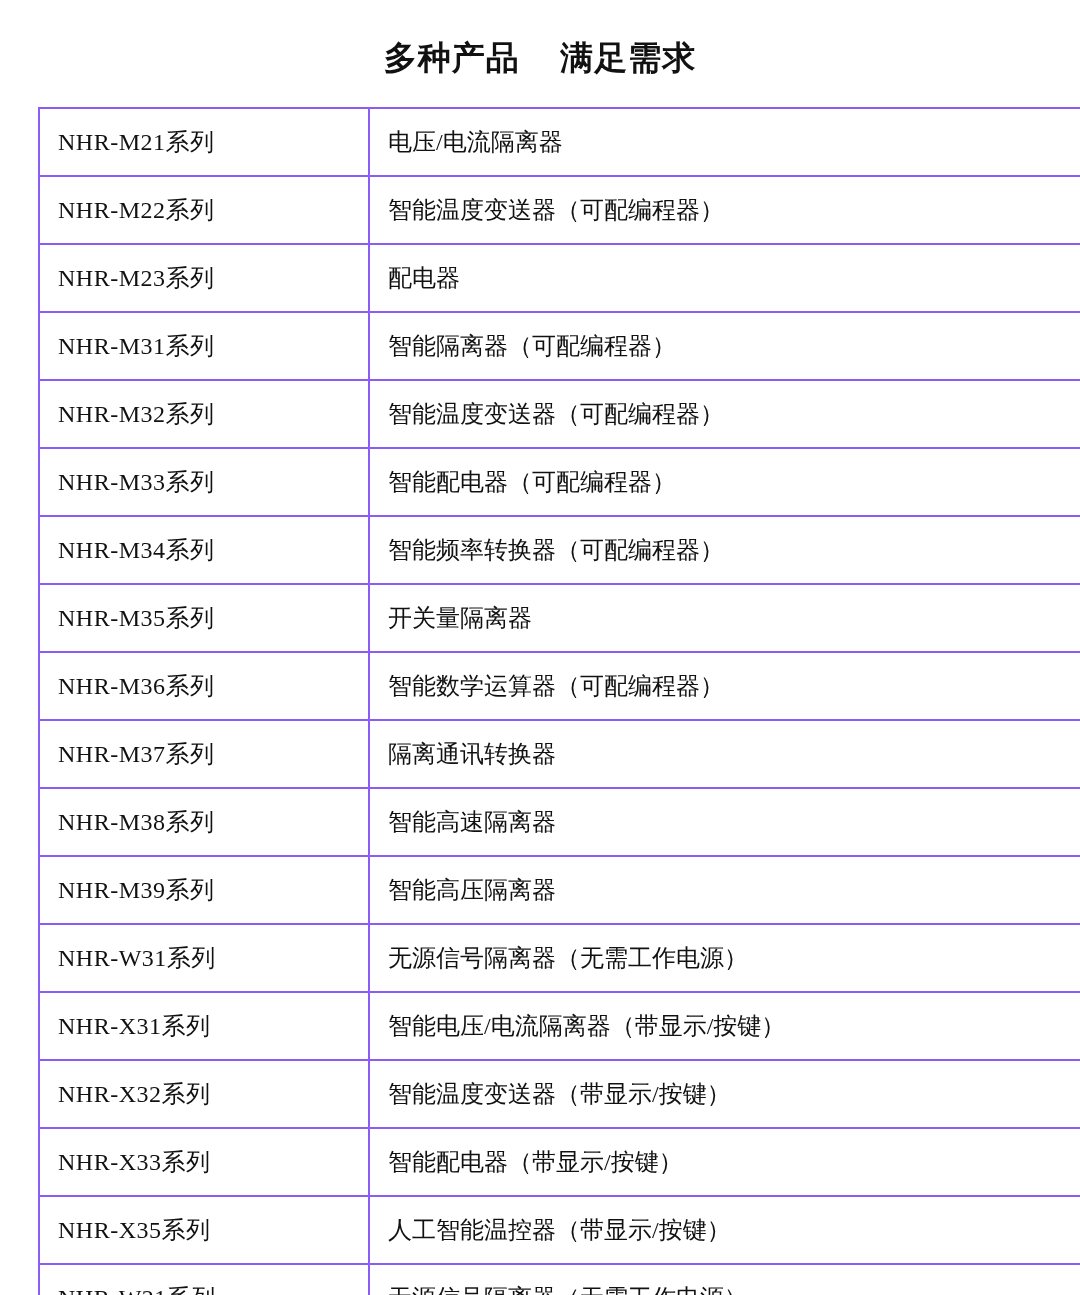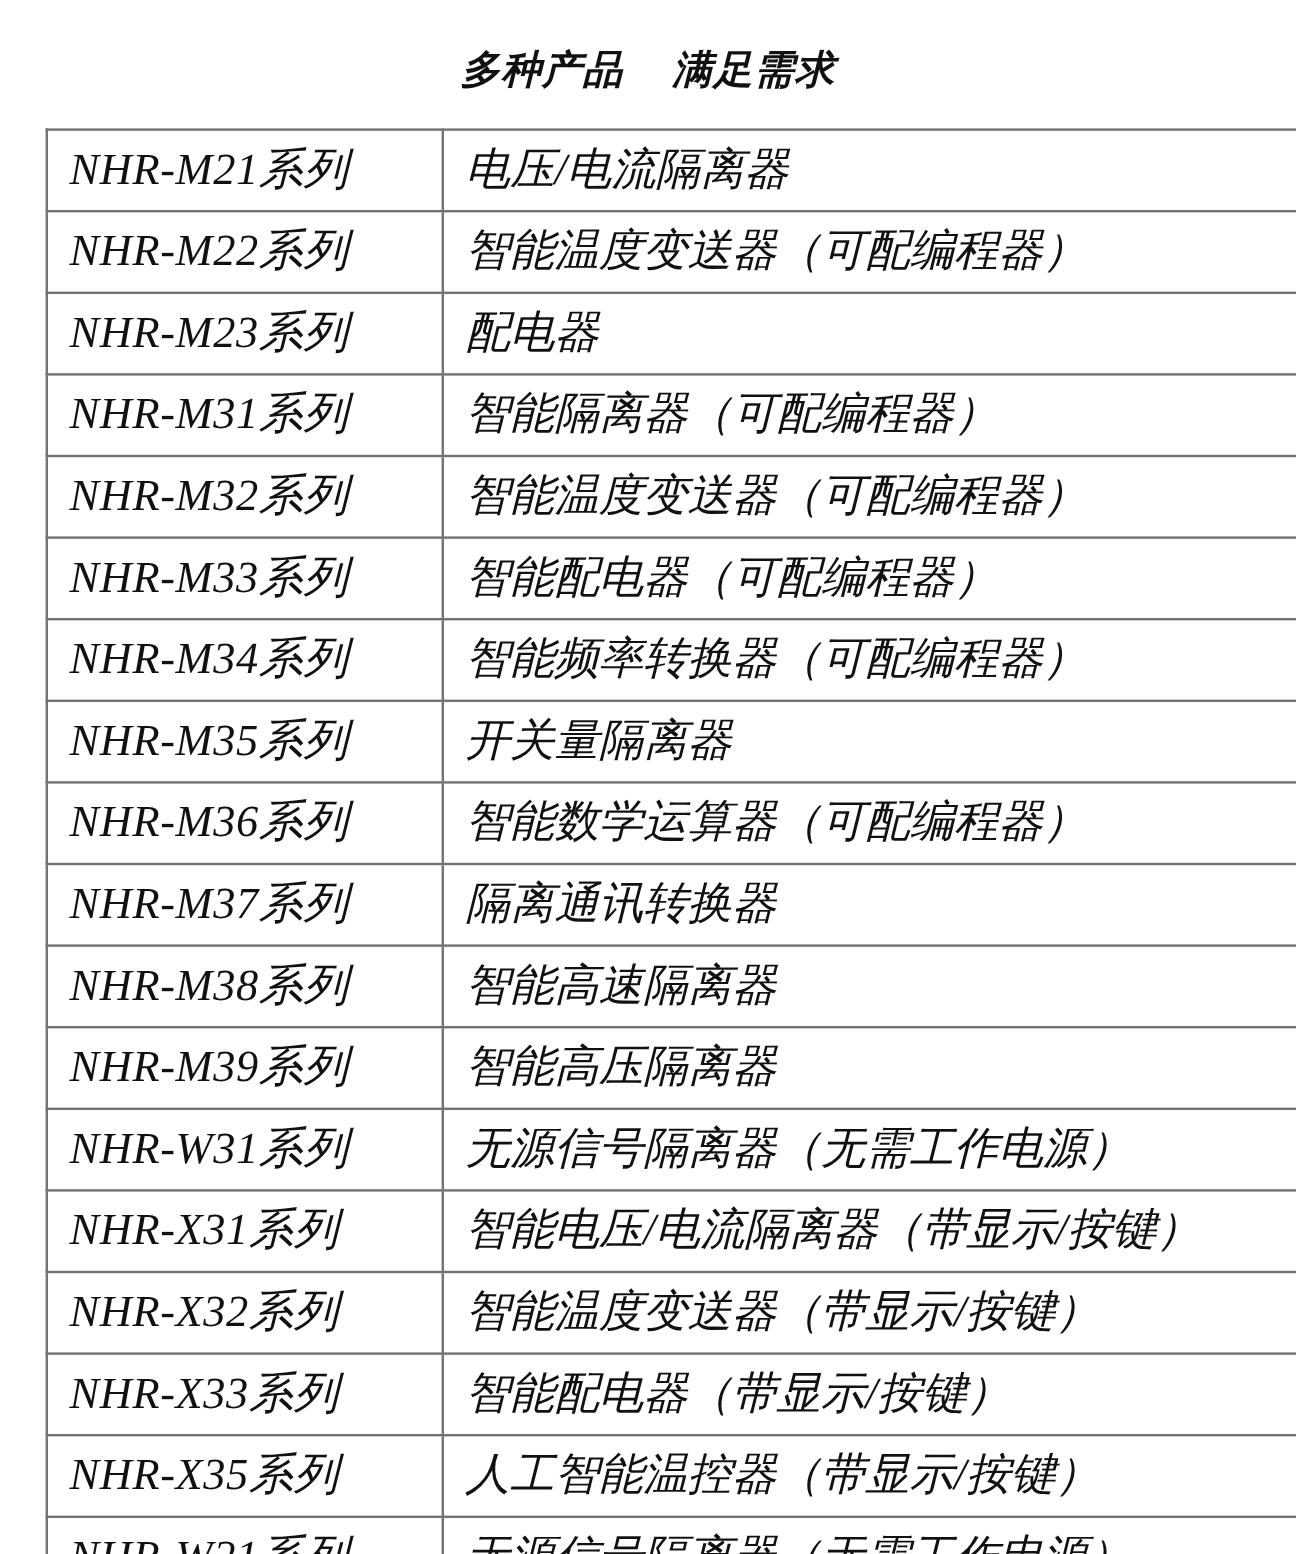--- a/index.html
+++ b/index.html
@@ -12,21 +12,20 @@
     height: 1295px;
     font-family: "Liberation Serif", "DejaVu Serif", serif;
     color: #111111;
     overflow: hidden;
   }
   .page {
     position: relative;
     width: 1080px;
     height: 1295px;
     box-sizing: border-box;
-    font-style: italic;
   }
   .doc-title {
     text-align: center;
     font-family: "Liberation Sans", "DejaVu Sans", sans-serif;
     font-weight: bold;
     font-size: 33px;
     letter-spacing: 1px;
     color: #111111;
     margin: 0;
     padding-top: 36px;
@@ -35,25 +34,25 @@
   }
   .table-wrap {
     margin: 0 38px 0 38px;
   }
   table.product-table {
     border-collapse: collapse;
     width: 1004px;
     table-layout: fixed;
   }
   table.product-table td {
-    border: 2px solid #737373;
+    border: 2px solid #8b5cf6;
     height: 66px;
     vertical-align: middle;
     padding: 0 0 0 18px;
-    font-size: 37px;
+    font-size: 24px;
     line-height: 1.1;
     white-space: nowrap;
   }
   td.col-model {
     width: 310px;
     font-family: "Liberation Serif", "DejaVu Serif", serif;
     letter-spacing: 0.5px;
   }
   td.col-desc {
     width: 694px;

